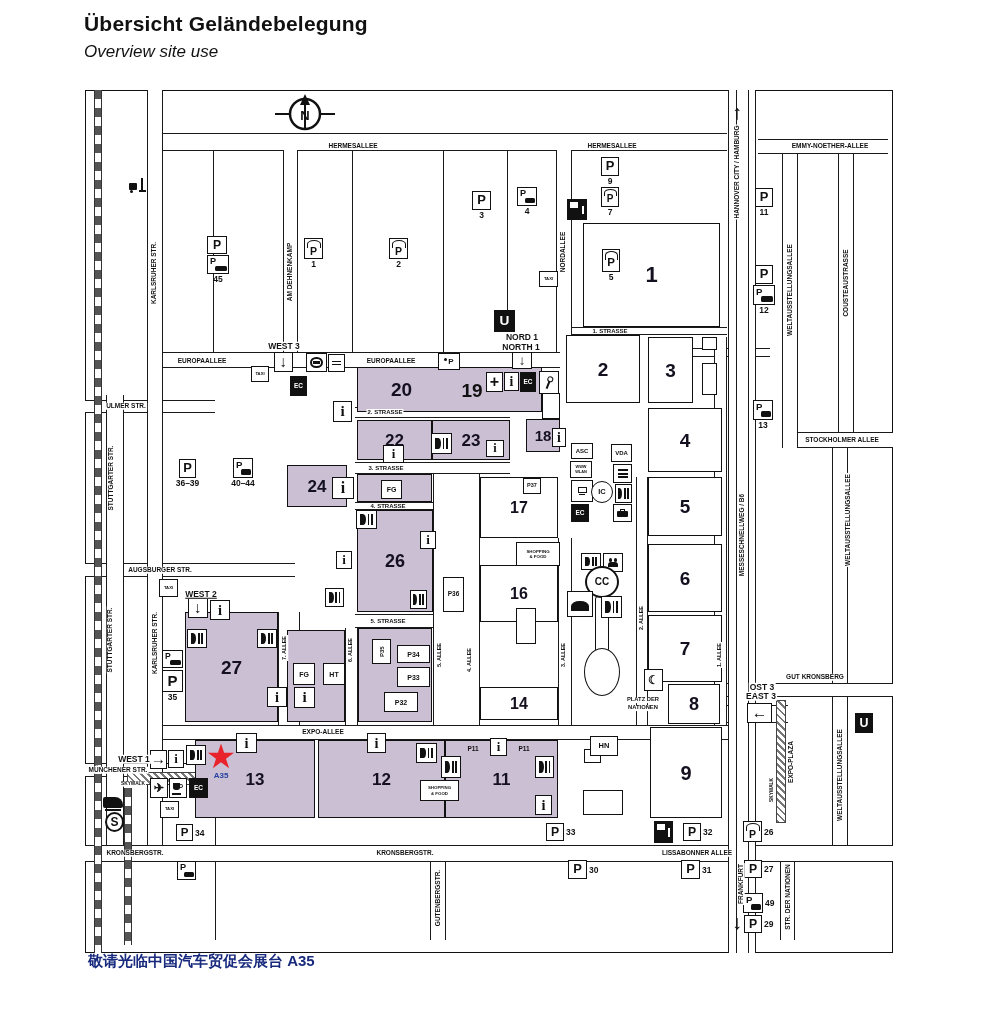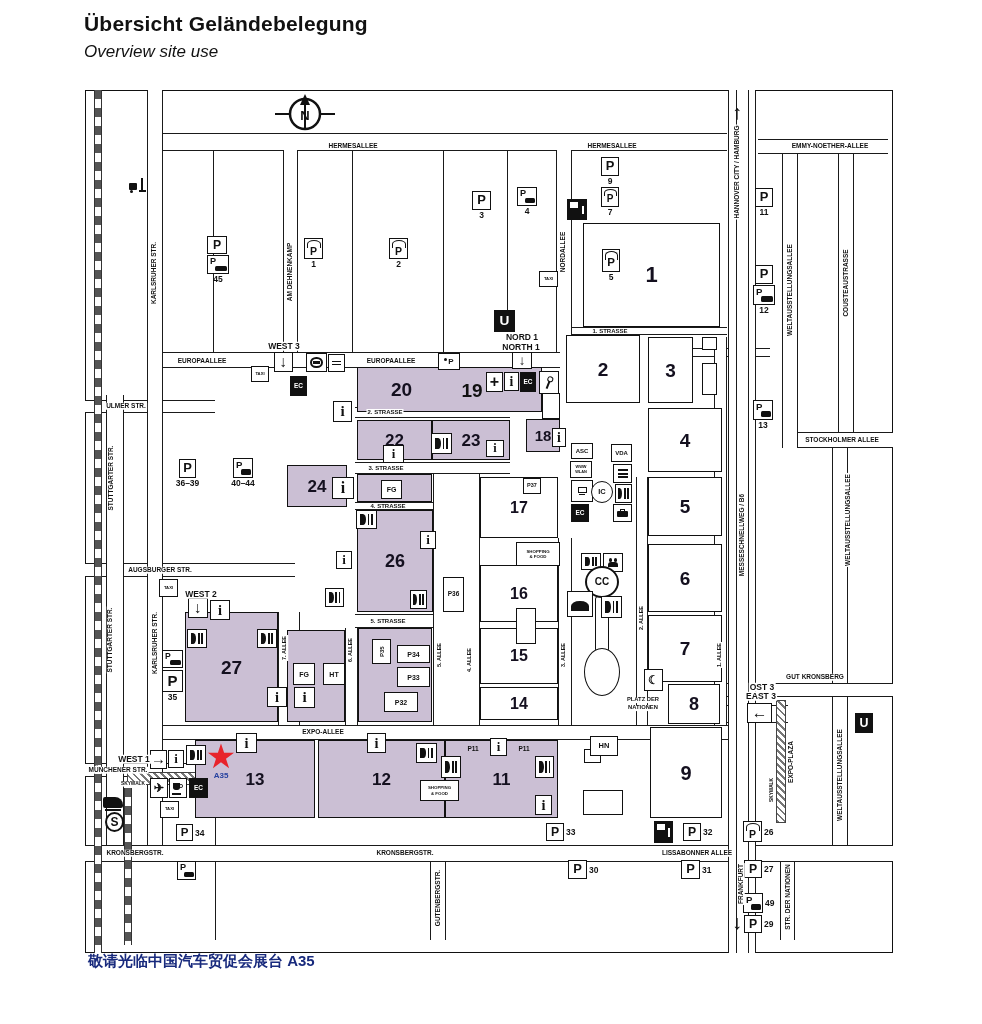--- a/index.html
+++ b/index.html
@@ -152,23 +152,20 @@
     </div>
     <div class="hall" style="left: 650px; top: 727px; width: 72px; height: 91px; position: absolute;">
       <span class="num" style="font-weight: bold; color: rgb(20, 16, 31); line-height: 1; font-size: 20px;">9</span>
     </div>
     <div class="hall" style="left: 480px; top: 477px; width: 78px; height: 61px; position: absolute;">
       <span class="num" style="font-weight: bold; color: rgb(20, 16, 31); line-height: 1; font-size: 16px;">17</span>
     </div>
     <div class="hall" style="left: 480px; top: 565px; width: 78px; height: 57px; position: absolute;">
       <span class="num" style="font-weight: bold; color: rgb(20, 16, 31); line-height: 1; font-size: 16px;">16</span>
     </div>
-    <div class="hall" style="left: 480px; top: 628px; width: 78px; height: 56px; position: absolute;">
-      <span class="num" style="font-weight: bold; color: rgb(20, 16, 31); line-height: 1; font-size: 16px;">15</span>
-    </div>
     <div class="hall" style="left: 480px; top: 687px; width: 78px; height: 33px; position: absolute;">
       <span class="num" style="font-weight: bold; color: rgb(20, 16, 31); line-height: 1; font-size: 16px;">14</span>
     </div>
     <div class="annex" style="left: 702px; top: 337px; width: 15px; height: 13px; position: absolute;"></div>
     <div class="annex" style="left: 702px; top: 363px; width: 15px; height: 32px; position: absolute;"></div>
     <div class="annex" style="left: 583px; top: 790px; width: 40px; height: 25px; position: absolute;"></div>
     <div class="annex" style="left: 542px; top: 393px; width: 18px; height: 26px; position: absolute;"></div>
     <div class="annex" style="left: 516px; top: 608px; width: 20px; height: 36px; position: absolute;"></div>
     <div class="icn" style="left: 127px; top: 173px; width: 20px; height: 21px; position: absolute;">
       <span style="position: absolute; left: 2px; bottom: 4px; width: 8px; height: 7px; background: rgb(17, 17, 17); border-radius: 1px;"></span>
@@ -563,21 +560,21 @@
     <div class="lbl rot" style="left: 470px; top: 660px; font-size: 5.5px;">4. ALLEE</div>
     <div class="lbl rot" style="left: 440px; top: 655px; font-size: 5.5px;">5. ALLEE</div>
     <div class="lbl rot" style="left: 351px; top: 650px; font-size: 5.5px;">6. ALLEE</div>
     <div class="lbl rot" style="left: 285px; top: 648px; font-size: 5.5px;">7. ALLEE</div>
     <div class="lbl rot" style="left: 438px; top: 898px; font-size: 6.5px;">GUTENBERGSTR.</div>
     <div class="lbl rot" style="left: 741px; top: 884px; font-size: 6.5px;">FRANKFURT</div>
     <div class="lbl rot" style="left: 788px; top: 897px; font-size: 6.5px;">STR. DER NATIONEN</div>
     <div class="lbl rot" style="left: 791px; top: 762px; font-size: 6.5px;">EXPO-PLAZA</div>
     <div class="lbl rot" style="left: 772px; top: 790px; font-size: 4.8px;">SKYWALK</div>
     <div class="lbl" style="left: 284px; top: 346px; font-size: 8.5px;">WEST 3</div>
-    <div class="lbl" style="left: 201px; top: 594px; font-size: 8.5px;">WEST 2</div>
+    <div class="lbl" style="left: 201px; top: 594px; font-size: 8.5px; text-decoration: underline;">WEST 2</div>
     <div class="lbl" style="left: 134px; top: 759px; font-size: 8.5px;">WEST 1</div>
     <div class="lbl" style="left: 522px; top: 337px; font-size: 8.5px;">NORD 1</div>
     <div class="lbl" style="left: 521px; top: 347px; font-size: 8.5px;">NORTH 1</div>
     <div class="lbl" style="left: 762px; top: 687px; font-size: 8.5px;">OST 3</div>
     <div class="lbl" style="left: 761px; top: 696px; font-size: 8.5px;">EAST 3</div>
     <div class="lbl" style="left: 643px; top: 700px; font-size: 5.8px;">PLATZ DER</div>
     <div class="lbl" style="left: 643px; top: 708px; font-size: 5.8px;">NATIONEN</div>
     <div class="lbl nobg" style="left: 472px; top: 390px; font-size: 19px;">19</div>
     <div class="lbl nobg" style="left: 473px; top: 749px; font-size: 6.5px;">P11</div>
     <div class="lbl nobg" style="left: 524px; top: 749px; font-size: 6.5px;">P11</div>

